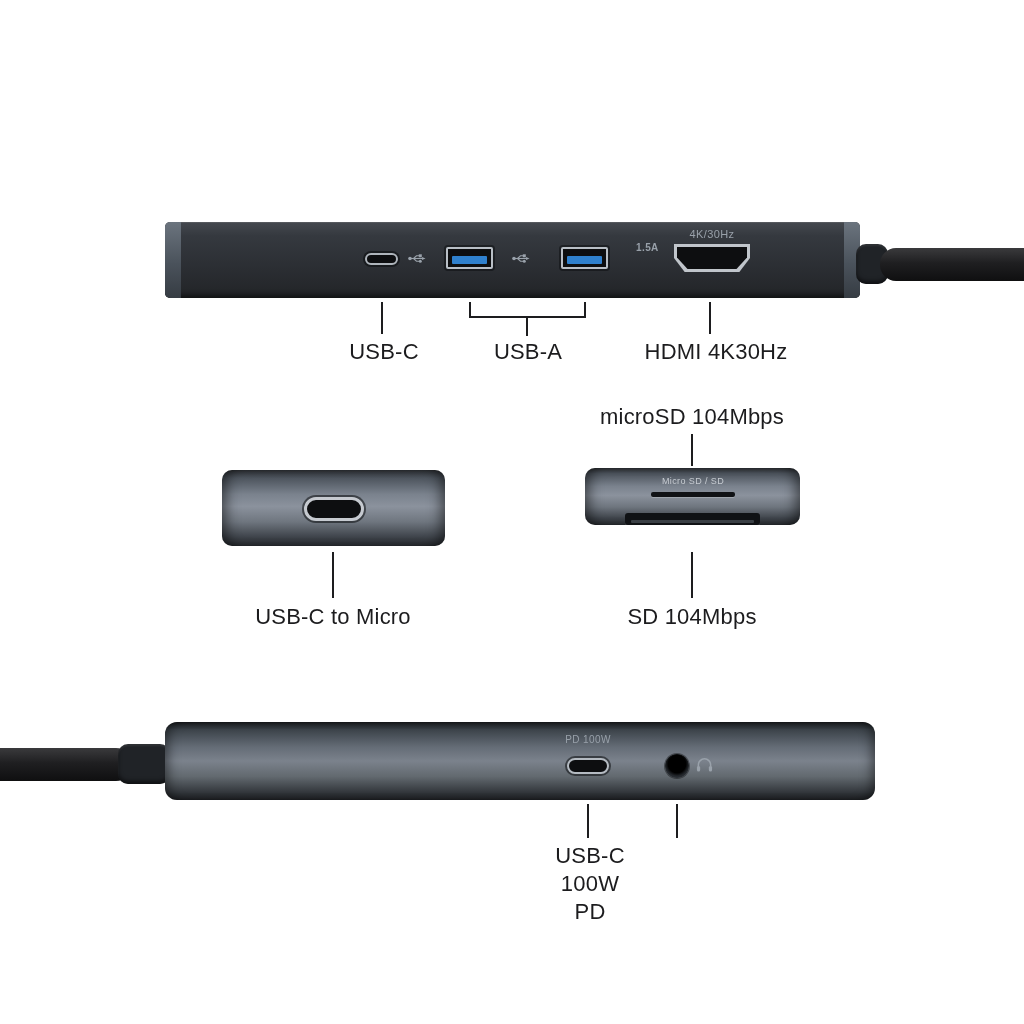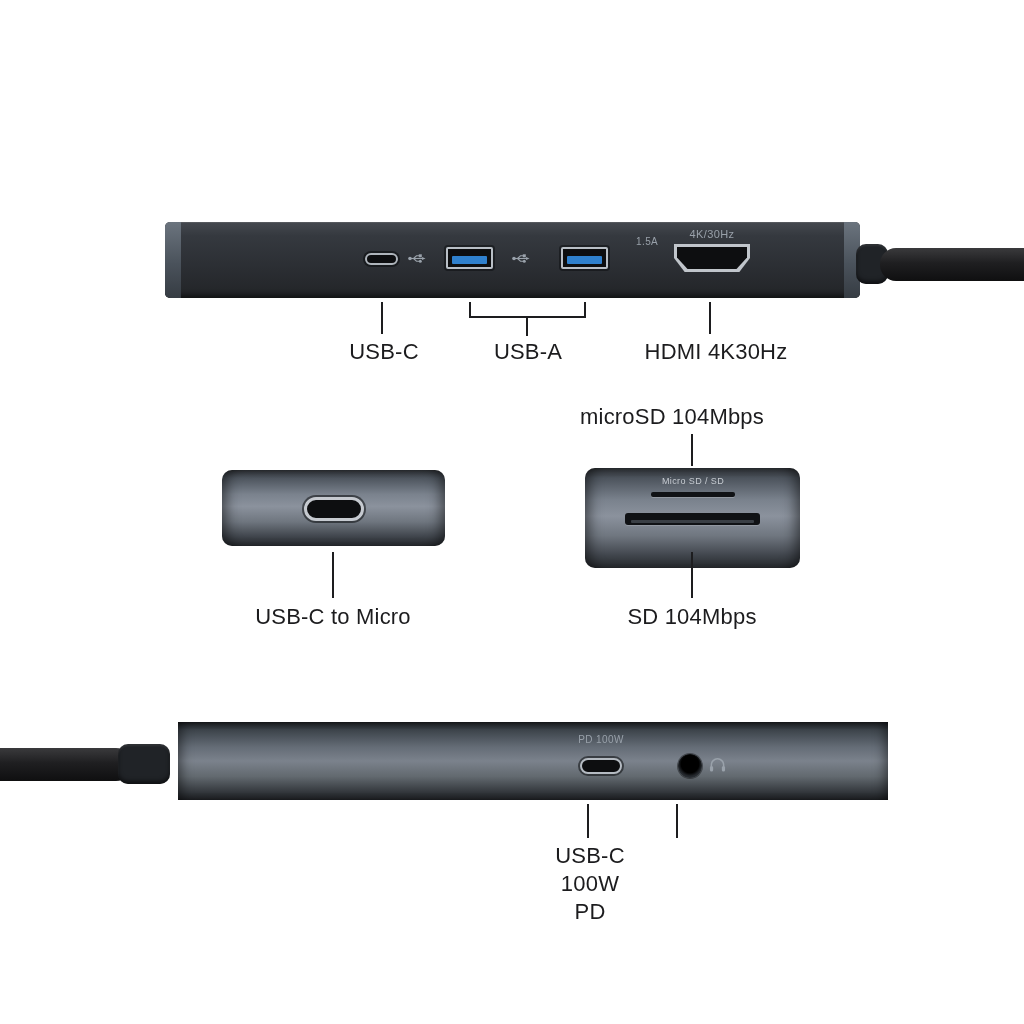--- a/index.html
+++ b/index.html
@@ -16,23 +16,22 @@
     border-radius:5px;
     box-shadow:inset 0 1px 1px rgba(255,255,255,0.12), inset 0 -3px 5px rgba(0,0,0,0.5);
   }
   .device-metal {
     background:linear-gradient(180deg,#2a2d31 0%,#4c535c 10%,#7a828d 32%,#8b929d 48%,#6f767f 68%,#3f444b 88%,#26292d 100%);
     border-radius:10px;
     box-shadow:inset 12px 0 14px -8px rgba(0,0,0,0.55), inset -12px 0 14px -8px rgba(0,0,0,0.55);
   }
   .device-metal-long {
     background:linear-gradient(180deg,#17191c 0%,#3c434a 10%,#646c76 32%,#7b828c 50%,#62696f 70%,#33373c 90%,#1b1d20 100%);
-    border-radius:0;
+    border-radius:12px;
     box-shadow:inset 10px 0 12px -7px rgba(0,0,0,0.5), inset -10px 0 12px -7px rgba(0,0,0,0.5);
-    margin-left:13px;
   }
   .endcap {
     position:absolute; top:0; width:16px; height:100%;
     background:linear-gradient(180deg,#6b747e 0%,#4a525b 55%,#363c43 100%);
   }
   .endcap.left  { left:0;  border-radius:5px 0 0 5px; }
   .endcap.right { right:0; border-radius:0 5px 5px 0; }
 
   
   .cable {
@@ -129,21 +128,21 @@
         <rect x="10.8" y="2.3" width="3" height="3" fill="currentColor"></rect>
         <circle cx="12.3" cy="9.2" r="1.5" fill="currentColor"></circle>
         <path d="M14 4.9 L17.5 6.5 L14 8.1 Z" fill="currentColor"></path>
       </svg>
     </span>
 
     <div class="usba-port" style="left:396px; top:25px;">
       <div class="usba-tongue"></div>
     </div>
 
-    <div class="marking left-align" style="left:471px; top:14px;">1.5A</div>
+    <div class="marking left-align" style="left:471px; top:20px;font-weight:bold;">1.5A</div>
 
     <div class="marking" style="left:547px; top:6px; font-size:11px;">4K/30Hz</div>
 
     <div class="hdmi-port" style="left:509px; top:22px;">
       <div class="hdmi-outer"></div>
       <div class="hdmi-inner"></div>
     </div>
   </div>
 
   <div class="cable-boot" style="left:856px; top:244px; width:32px; height:40px;"></div>
@@ -160,24 +159,24 @@
   <div class="callout-label" style="left:528px; top:339px;">USB-A</div>
   <div class="callout-label" style="left:716px; top:339px;">HDMI 4K30Hz</div>
 
   <div class="device device-metal" style="left:222px; top:470px; width:223px; height:76px;">
     <div class="usbc-port big" style="left:82px; top:27px; width:60px; height:24px;"></div>
   </div>
 
   <div class="callout-vline" style="left:332px; top:552px; height:46px;"></div>
   <div class="callout-label" style="left:333px; top:604px;">USB-C to Micro</div>
 
-  <div class="callout-label" style="left:672px; top:404px;">microSD 104Mbps</div>
+  <div class="callout-label" style="left:692px; top:404px;">microSD 104Mbps</div>
   <div class="callout-vline" style="left:691px; top:434px; height:32px;"></div>
 
-  <div class="device device-metal" style="left:585px; top:468px; width:215px; height:100px;">
+  <div class="device device-metal" style="left:585px; top:468px; width:215px; height:57px;">
     <div class="marking tiny" style="left:108px; top:8px;">Micro SD / SD</div>
     <div class="slot" style="left:66px; top:24px; width:84px; height:5px; border-radius:2px; box-shadow:0 1px 0 rgba(255,255,255,0.22);"></div>
     <div class="slot" style="left:40px; top:45px; width:135px; height:12px; border-radius:3px; box-shadow:0 1px 0 rgba(255,255,255,0.16);">
       <div style="position:absolute; left:6px; right:6px; bottom:2px; height:3px; background:#3a3f45; border-radius:1px;"></div>
     </div>
   </div>
 
   <div class="callout-vline" style="left:691px; top:552px; height:46px;"></div>
   <div class="callout-label" style="left:692px; top:604px;">SD 104Mbps</div>
 

